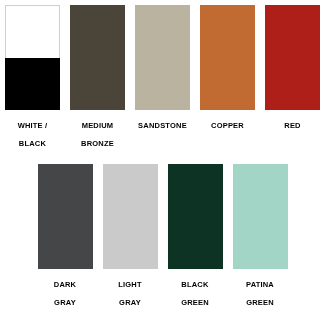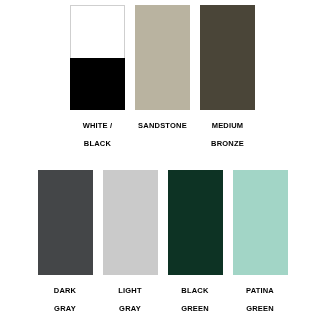--- a/index.html
+++ b/index.html
@@ -28,21 +28,21 @@
   .swatch-row {
     width: 100%;
     display: flex;
     flex-direction: row;
     justify-content: center;
     align-items: flex-start;
     gap: 10px;
   }
 
   .swatch-row.row-2 {
-    margin-top: 17px;
+    margin-top: 11px;
   }
 
   .swatch-cell {
     width: 55px;
     display: flex;
     flex-direction: column;
     align-items: center;
   }
 
   .swatch-chip {
@@ -91,31 +91,39 @@
     <div class="swatch-cell">
       <div class="swatch-chip split">
         <div class="split-top" style="background: rgb(255, 255, 255); border-color: rgb(207, 207, 207);"></div>
         <div class="split-bottom" style="background: rgb(0, 0, 0);"></div>
       </div>
       <div class="swatch-label">WHITE /
 BLACK</div>
     </div>
 
     <div class="swatch-cell">
+      <div class="swatch-chip" style="background: rgb(74, 69, 56);"></div>
+      <div class="swatch-label">MEDIUM
+BRONZE</div>
+    </div>
+
+    <div class="swatch-cell">
       <div class="swatch-chip" style="background: rgb(185, 179, 160);"></div>
       <div class="swatch-label">SANDSTONE</div>
     </div>
 
     <div class="swatch-cell">
-      <div class="swatch-chip" style="background: rgb(74, 69, 56);"></div>
-      <div class="swatch-label">MEDIUM
-BRONZE</div>
+      <div class="swatch-chip" style="background: rgb(193, 107, 50);"></div>
+      <div class="swatch-label">COPPER</div>
     </div>
 
-
+    <div class="swatch-cell">
+      <div class="swatch-chip" style="background: rgb(174, 31, 25);"></div>
+      <div class="swatch-label">RED</div>
+    </div>
 
   </div>
 
   <div class="swatch-row row-2">
 
     <div class="swatch-cell">
       <div class="swatch-chip" style="background: rgb(68, 70, 72);"></div>
       <div class="swatch-label">DARK
 GRAY</div>
     </div>

